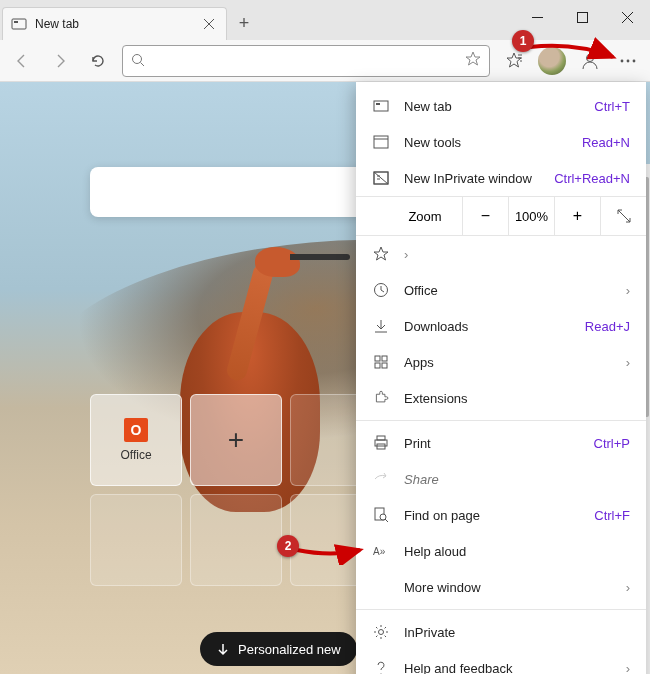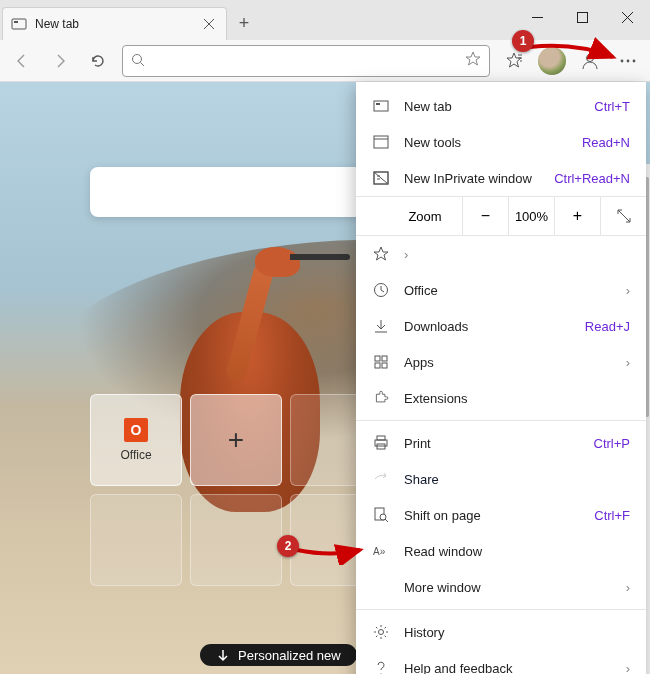--- a/index.html
+++ b/index.html
@@ -39,30 +39,30 @@
   .bird-beak { position:absolute; left:290px; top:172px; width:60px; height:6px; background:#333; border-radius:0 3px 3px 0; }
 
   .search-pill { position:absolute; left:90px; top:85px; width:470px; height:50px; background:#fff; border-radius:8px; box-shadow:0 2px 8px rgba(0,0,0,0.15); }
 
   .tiles { position:absolute; left:90px; top:312px; display:grid; grid-template-columns: repeat(3, 92px); grid-template-rows: repeat(2, 92px); gap:8px; }
   .tile { background: rgba(255,255,255,0.5); border:1px solid rgba(255,255,255,0.7); border-radius:6px; display:flex; flex-direction:column; align-items:center; justify-content:center; gap:6px; font-size:12px; color:#333;}
   .tile.empty { background: rgba(255,255,255,0.15); border:1px solid rgba(255,255,255,0.35); }
   .office-logo { width:24px; height:24px; background:#e64a19; border-radius:2px; position:relative; display:flex; align-items:center; justify-content:center; color:#fff; font-weight:bold; font-size:14px;}
   .plus-icon { font-size:28px; color:#333; }
 
-  .bottom-chip { position:absolute; bottom:8px; left:200px; height:22px; padding:0 16px; background:#1a1a1a; color:#fff; border-radius:17px; display:flex; align-items:center; gap:8px; font-size:13px;}
+  .bottom-chip { position:absolute; bottom:8px; left:200px; height:34px; padding:0 16px; background:#1a1a1a; color:#fff; border-radius:17px; display:flex; align-items:center; gap:8px; font-size:13px;}
 
   
   .menu { position:absolute; top:82px; right:4px; width:290px; background:#fff; box-shadow: -2px 4px 16px rgba(0,0,0,0.25); padding:6px 0; font-size:13px; z-index:10;}
   .mitem { height:36px; padding:0 16px; display:flex; align-items:center; gap:14px; color:#222; }
   .mitem .micon { width:18px; height:18px; display:flex; align-items:center; justify-content:center; color:#555; flex-shrink:0;}
   .mitem .mlabel { flex:1; }
   .mitem .mkey { color:#6d28d9; font-size:13px; }
   .mitem .chev { color:#888; }
-  .mitem.disabled { color:#0f172a; }
+  .mitem.disabled { color:#737373;font-style:italic; }
   .mitem.disabled .micon { color:#ccc; }
   .sep { height:1px; background:#e5e5e5; margin:4px 0; }
   .zoom-row { height:40px; display:flex; align-items:center; border-top:1px solid #e5e5e5; border-bottom:1px solid #e5e5e5;}
   .zoom-row .zlabel { flex:1; text-align:center; padding-left:32px;}
   .zoom-row .zbtn { width:46px; height:40px; border-left:1px solid #e5e5e5; display:flex; align-items:center; justify-content:center; font-size:16px;}
 
   
   .anno-badge { position:absolute; width:22px; height:22px; border-radius:50%; background:#c62828; color:#fff; font-size:12px; font-weight:bold; display:flex; align-items:center; justify-content:center; box-shadow:0 1px 3px rgba(0,0,0,0.4); z-index:30; }
   .anno-arrow { position:absolute; z-index:29; }
   .scrollbar { position:absolute; right:0; top:82px; bottom:0; width:12px; background:#f0f0f0;}
@@ -310,47 +310,47 @@
     <span class="mlabel">Share</span>
   </div>
   <div class="mitem">
     <span class="micon">
         <svg width="16" height="16" viewBox="0 0 16 16">
           <rect x="2" y="1" width="9" height="12" stroke="#555" fill="none"></rect>
           <circle cx="10" cy="10" r="3" stroke="#555" fill="#fff"></circle>
           <line x1="12" y1="12" x2="15" y2="15" stroke="#555"></line>
         </svg>
       </span>
-    <span class="mlabel">Shift on page</span>
+    <span class="mlabel">Find on page</span>
     <span class="mkey">Ctrl+F</span>
   </div>
   <div class="mitem">
     <span class="micon">
         <svg width="16" height="16" viewBox="0 0 16 16">
           <text x="0" y="12" font-size="10" fill="#555">A»</text>
         </svg>
       </span>
-    <span class="mlabel">Read window</span>
+    <span class="mlabel">Help aloud</span>
   </div>
   <div class="mitem">
     <span class="micon"></span>
     <span class="mlabel">More window</span>
     <span class="chev">›</span>
   </div>
 
   <div class="sep"></div>
 
   <div class="mitem">
     <span class="micon">
         <svg width="16" height="16" viewBox="0 0 16 16">
           <circle cx="8" cy="8" r="2.5" stroke="#555" fill="none"></circle>
           <path d="M8 1v2M8 13v2M1 8h2M13 8h2M3 3l1.4 1.4M11.6 11.6L13 13M13 3l-1.4 1.4M4.4 11.6L3 13" stroke="#555"></path>
         </svg>
       </span>
-    <span class="mlabel">History</span>
+    <span class="mlabel">InPrivate</span>
   </div>
   <div class="mitem">
     <span class="micon">
         <svg width="16" height="16" viewBox="0 0 16 16">
           <path d="M5 5 a3 3 0 1 1 4 3 q-1 .5 -1 2 M8 13 v0.5" stroke="#555" fill="none"></path>
         </svg>
       </span>
     <span class="mlabel">Help and feedback</span>
     <span class="chev">›</span>
   </div>

